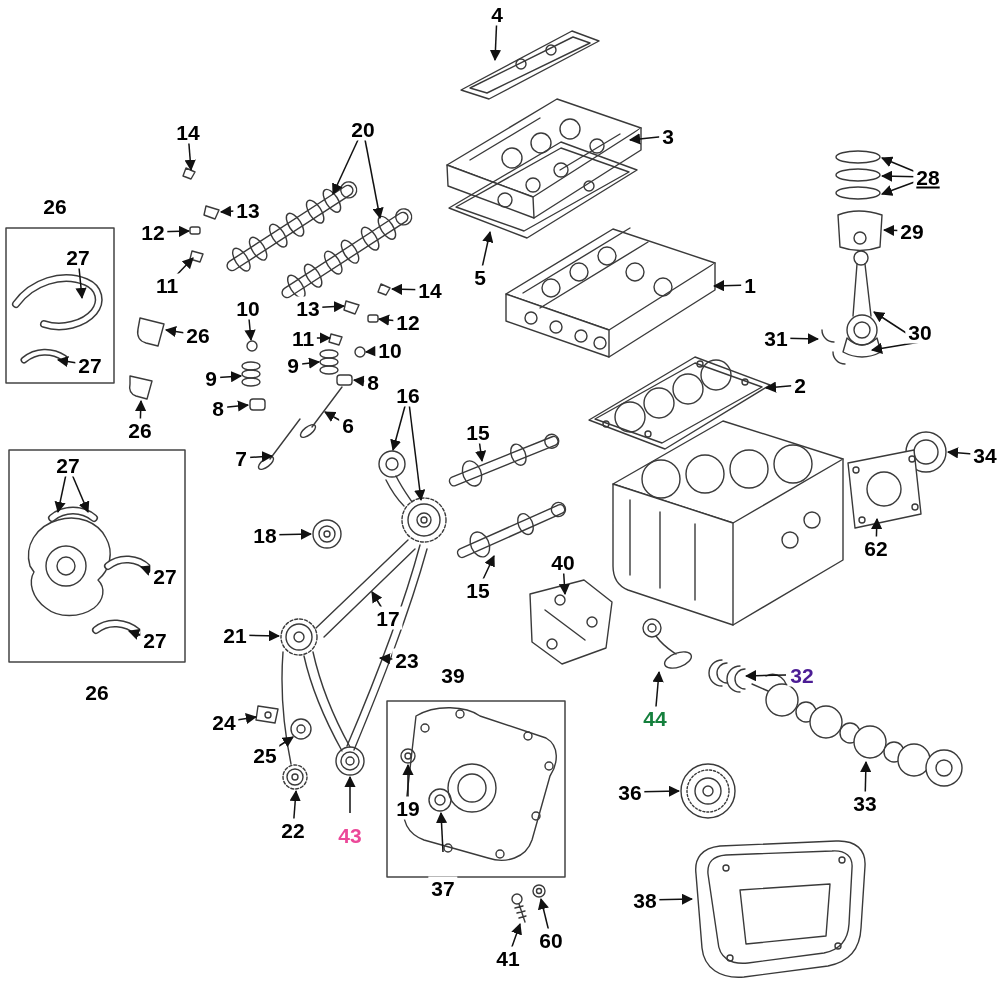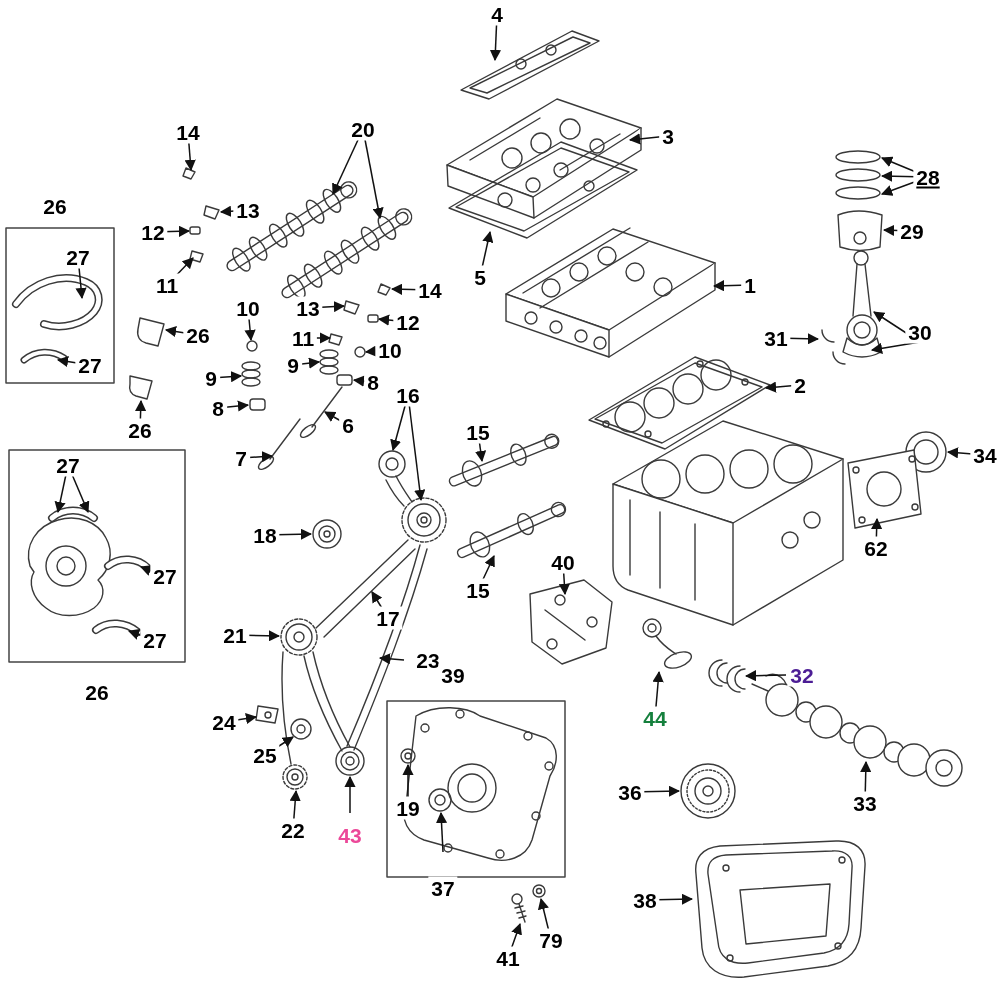--- a/index.html
+++ b/index.html
@@ -466,29 +466,29 @@
     <div class="callout" style="left: 241px; top: 458px; color: rgb(0, 0, 0);">7</div>
     <div class="callout" style="left: 68px; top: 465px; color: rgb(0, 0, 0);">27</div>
     <div class="callout" style="left: 265px; top: 535px; color: rgb(0, 0, 0);">18</div>
     <div class="callout" style="left: 876px; top: 548px; color: rgb(0, 0, 0);">62</div>
     <div class="callout" style="left: 165px; top: 576px; color: rgb(0, 0, 0);">27</div>
     <div class="callout" style="left: 478px; top: 590px; color: rgb(0, 0, 0);">15</div>
     <div class="callout" style="left: 563px; top: 562px; color: rgb(0, 0, 0);">40</div>
     <div class="callout" style="left: 388px; top: 618px; color: rgb(0, 0, 0);">17</div>
     <div class="callout" style="left: 155px; top: 640px; color: rgb(0, 0, 0);">27</div>
     <div class="callout" style="left: 235px; top: 635px; color: rgb(0, 0, 0);">21</div>
-    <div class="callout" style="left: 428px; top: 660px; color: rgb(0, 0, 0);">23</div>
+    <div class="callout" style="left: 407px; top: 660px; color: rgb(0, 0, 0);">23</div>
     <div class="callout" style="left: 97px; top: 692px; color: rgb(0, 0, 0);">26</div>
     <div class="callout" style="left: 453px; top: 667px; color: rgb(0, 0, 0); margin-top: 8px;">39</div>
     <div class="callout" style="left: 760px; top: 675px; color: #4c1d95; margin-left: 42px;">32</div>
     <div class="callout" style="left: 655px; top: 718px; color: #15803d;">44</div>
     <div class="callout" style="left: 224px; top: 722px; color: rgb(0, 0, 0);">24</div>
     <div class="callout" style="left: 265px; top: 755px; color: rgb(0, 0, 0);">25</div>
     <div class="callout" style="left: 630px; top: 792px; color: rgb(0, 0, 0);">36</div>
     <div class="callout" style="left: 865px; top: 803px; color: rgb(0, 0, 0);">33</div>
     <div class="callout" style="left: 408px; top: 808px; color: rgb(0, 0, 0);">19</div>
     <div class="callout" style="left: 350px; top: 835px; color: #ec4899;">43</div>
     <div class="callout" style="left: 293px; top: 830px; color: rgb(0, 0, 0);">22</div>
     <div class="callout" style="left: 443px; top: 852px; color: rgb(0, 0, 0); margin-top: 36px;">37</div>
     <div class="callout" style="left: 645px; top: 900px; color: rgb(0, 0, 0);">38</div>
     <div class="callout" style="left: 508px; top: 958px; color: rgb(0, 0, 0);">41</div>
-    <div class="callout" style="left: 551px; top: 940px; color: rgb(0, 0, 0);">79</div>
+    <div class="callout" style="left: 551px; top: 940px; color: rgb(0, 0, 0);">60</div>
   </div>
 
 </body></html>

